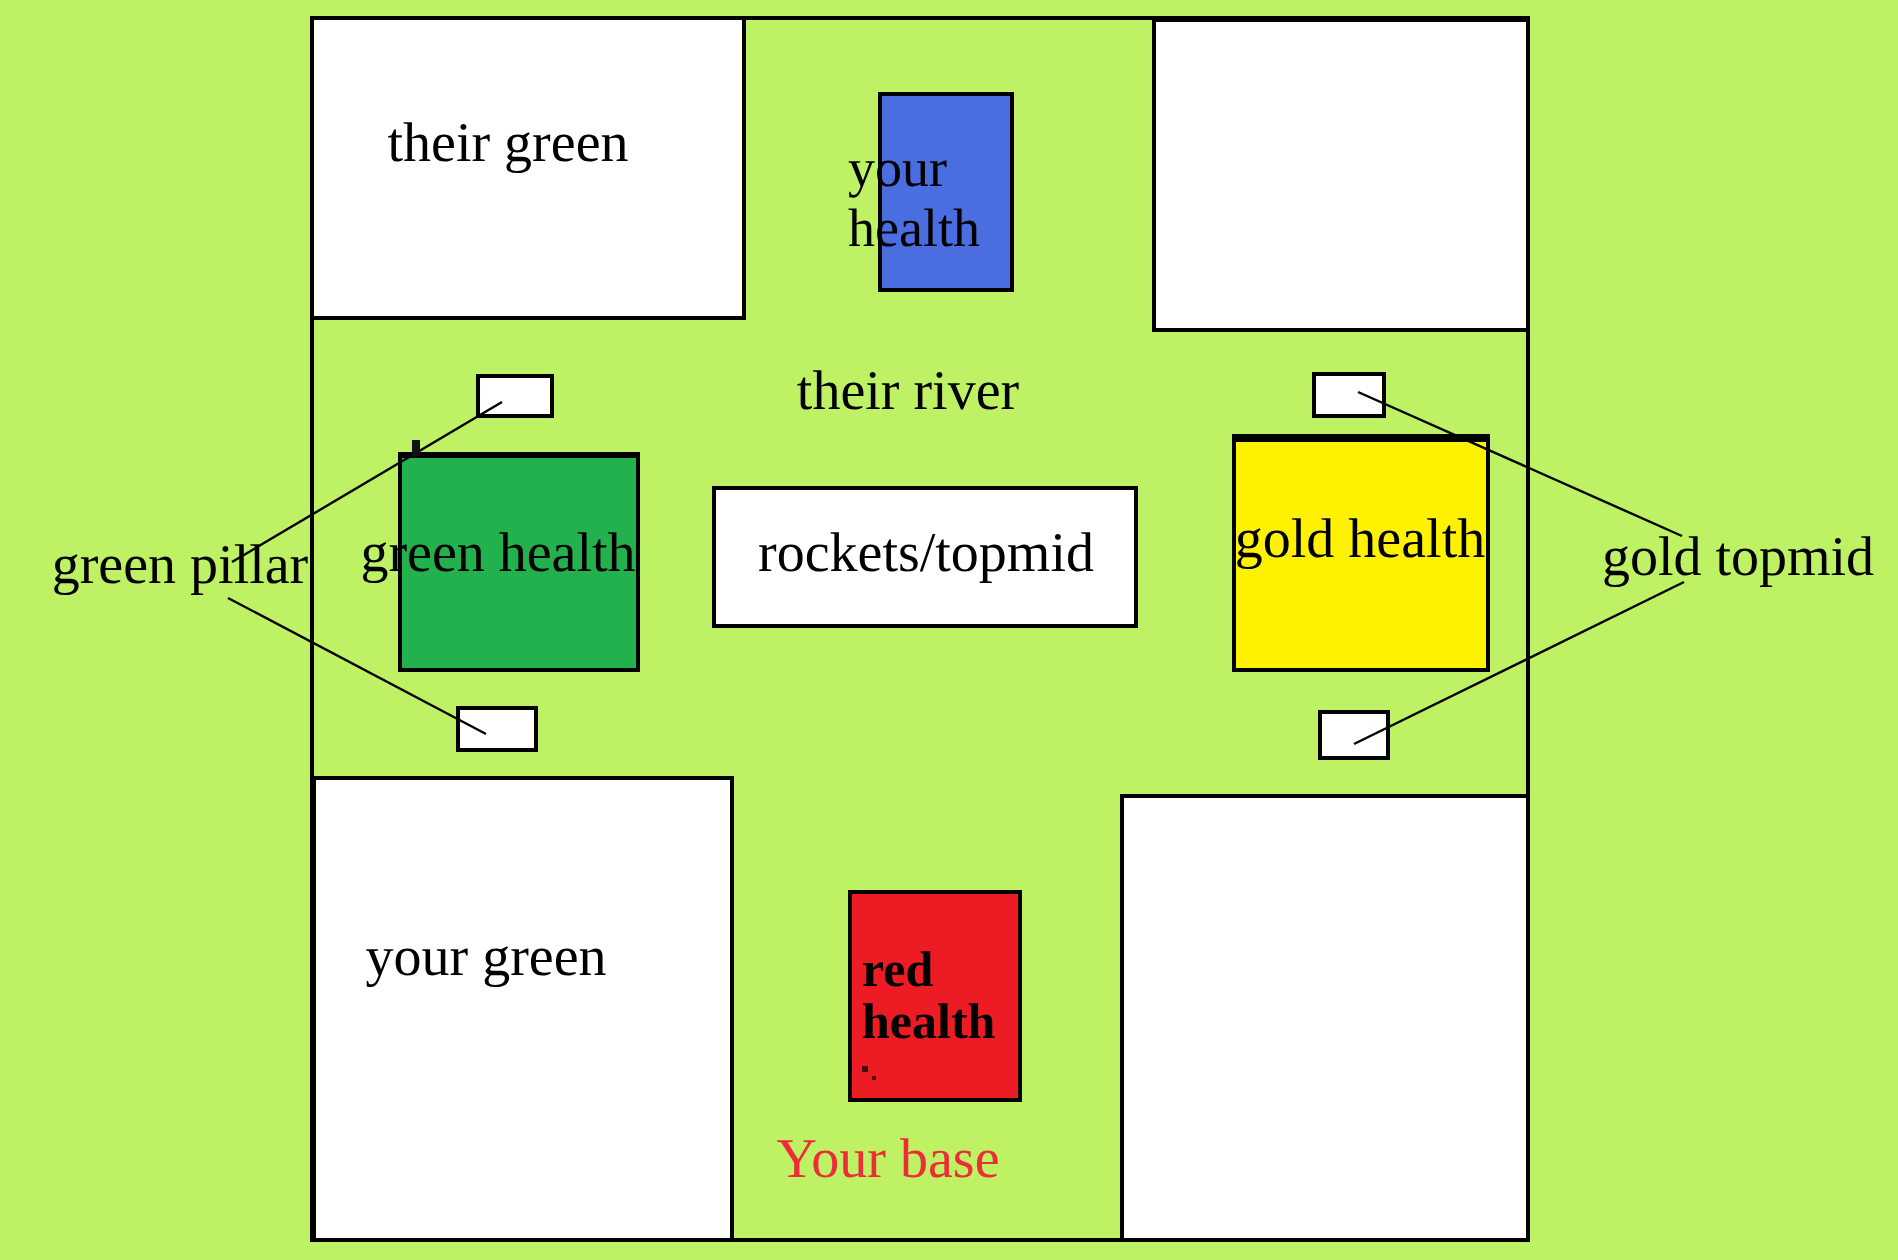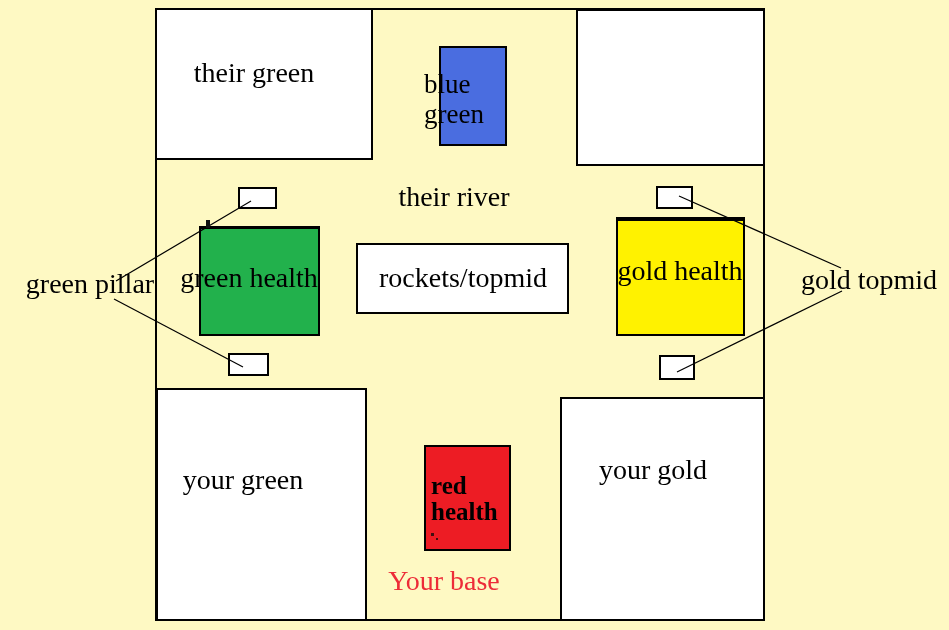--- a/index.html
+++ b/index.html
@@ -1,19 +1,19 @@
 <!DOCTYPE html>
 <html><head>
 <meta charset="utf-8">
 <style>
   html,body{margin:0;padding:0;background:#ffffff;}
   #canvas{
     position:relative;
     width:949px;height:630px;
-    background:#fef9c3;
+    background:#bef264;
     font-family:"Liberation Serif", serif;
     color:#000;
     overflow:hidden;
   }
   .box{
     position:absolute;
     box-sizing:border-box;
     border:2px solid #000;
     background:transparent;
   }
@@ -73,24 +73,23 @@
   </svg>
 
   <div class="artifact" style="left:206px;top:220px;width:4px;height:8px;"></div>
   <div class="artifact" style="left:431px;top:533px;width:3px;height:3px;background:#401010;"></div>
   <div class="artifact" style="left:436px;top:538px;width:2px;height:2px;background:#401010;"></div>
 
   <div class="lbl" style="left:254px;top:73px;">their green</div>
   <div class="lbl" style="left:454px;top:197px;">their river</div>
   <div class="lbl" style="left:463px;top:278px;">rockets/topmid</div>
   <div class="lbl" style="left:243px;top:480px;">your green</div>
-  <div class="lbl" style="left:653px;top:470px;">your gold</div>
   <div class="lbl" style="left: 444px; top: 581px; color: rgb(237, 44, 56);">Your base</div>
 
   <div class="lbl" style="left:90px;top:284px;">green pillar</div>
   <div class="lbl" style="left:869px;top:280px;">gold topmid</div>
 
-  <div class="lbl-block" id="blue-health-label">blue green</div>
+  <div class="lbl-block" id="blue-health-label">your health</div>
   <div class="lbl" style="left:249px;top:278px;">green health</div>
   <div class="lbl" style="left:680px;top:271px;">gold health</div>
   <div class="lbl-block" id="red-health-label">red health</div>
 
 </div>
 
 </body></html>

